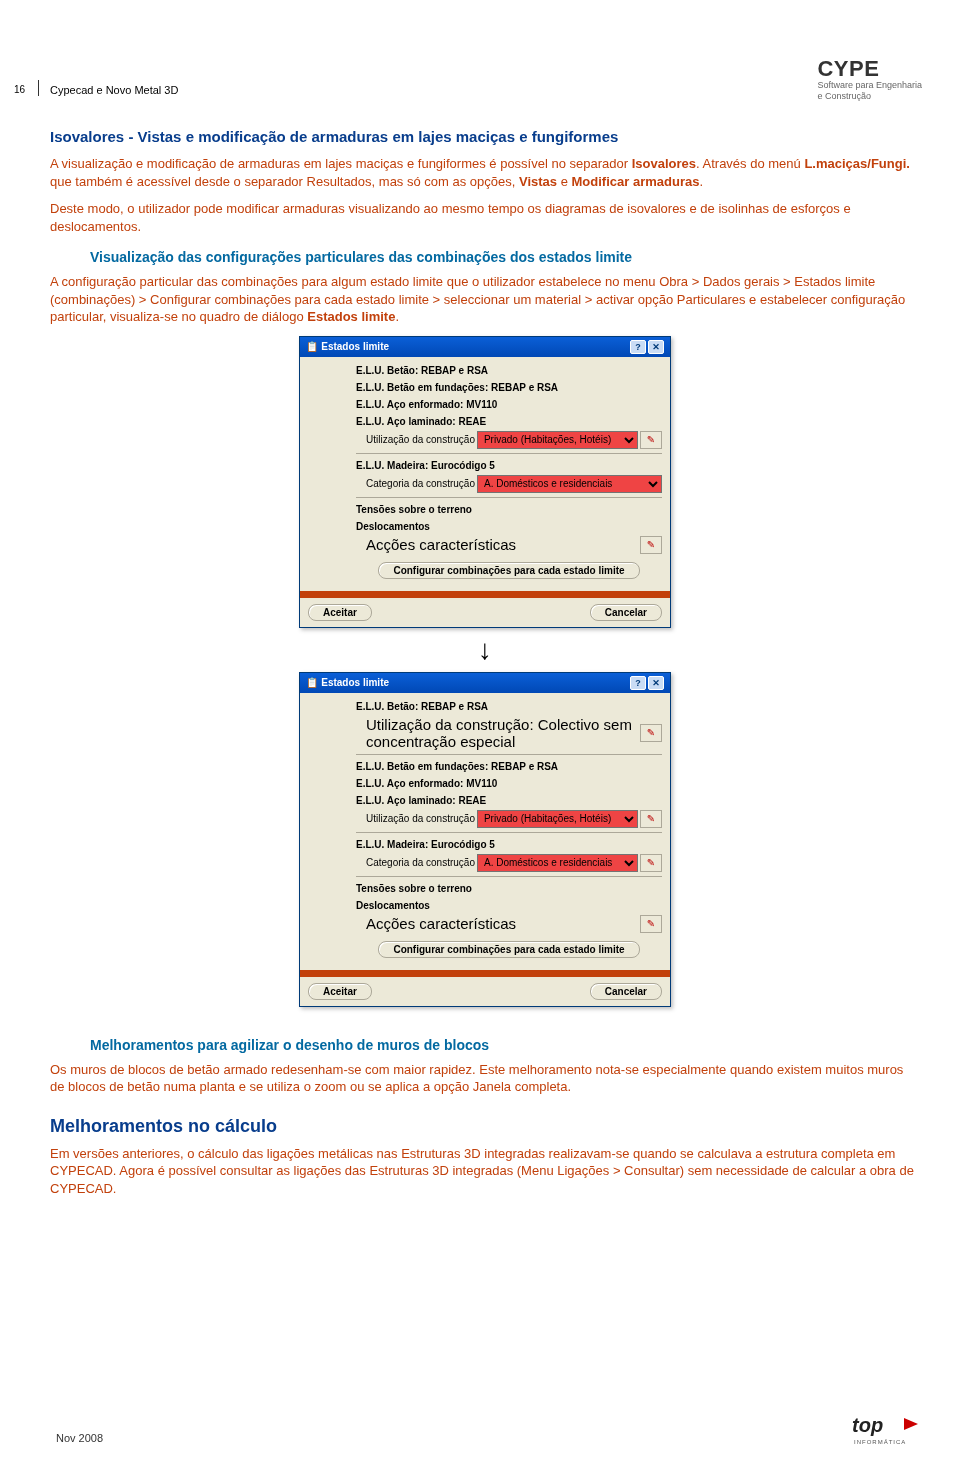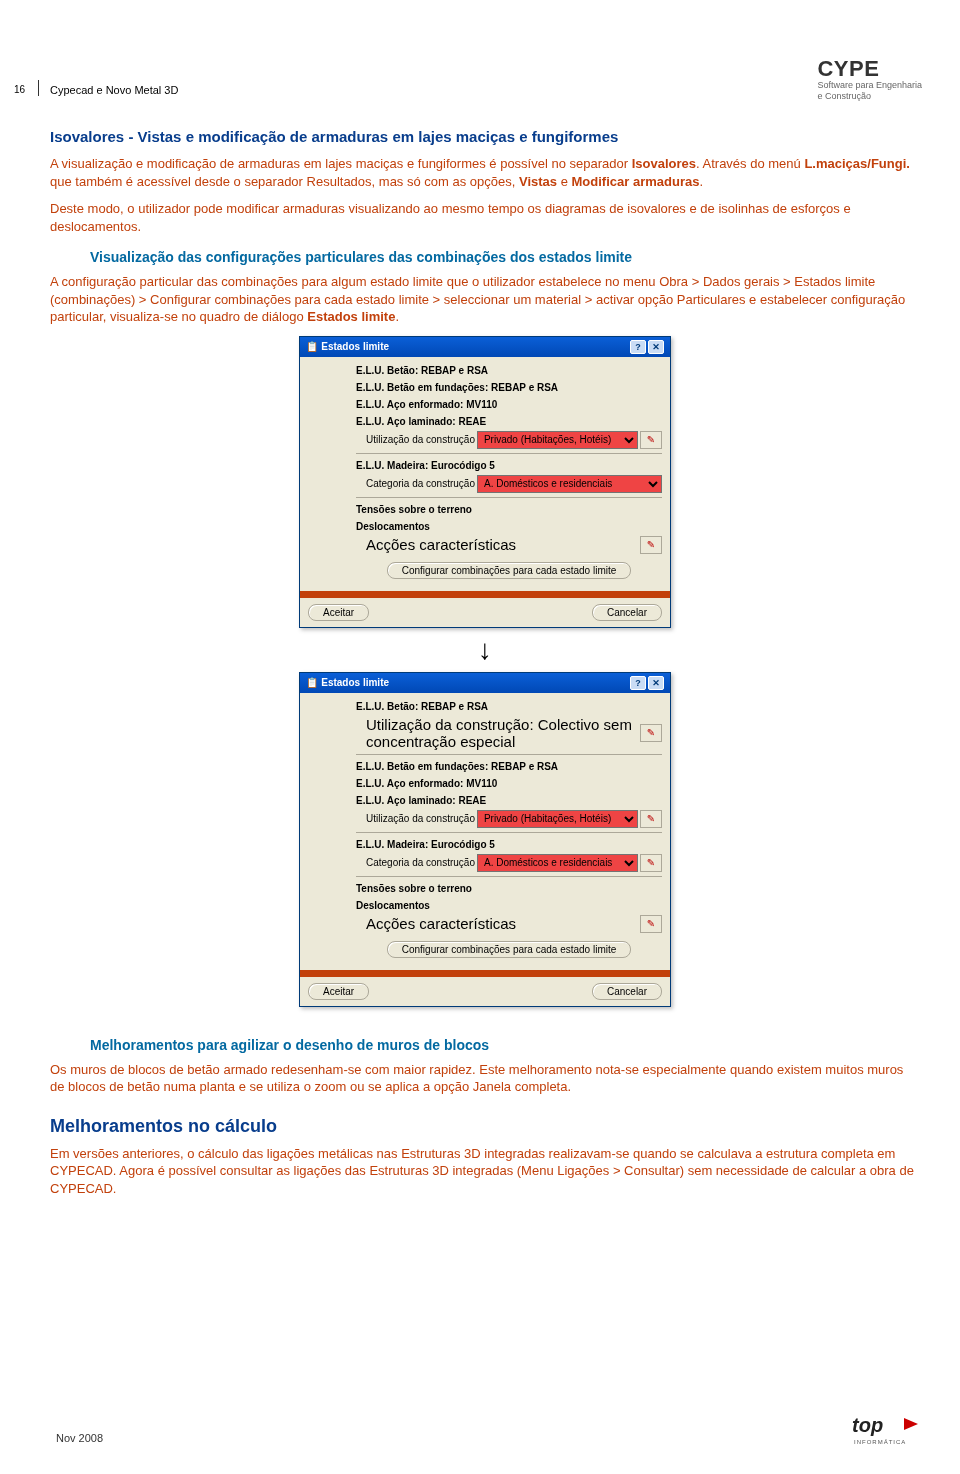--- a/index.html
+++ b/index.html
@@ -164,20 +164,21 @@
     text-align: center;
     padding: 6px 0;
   }
   .dialog button.winbtn {
     font-size: 10px;
     padding: 2px 14px;
     background: #ece9d8;
     border: 1px solid #aca899;
     border-radius: 8px;
     box-shadow: inset 1px 1px 0 #fff;
+    font-weight: bold;
   }
   .dialog .footer {
     display: flex;
     justify-content: space-between;
     padding: 6px 8px;
     border-top: 7px solid #c2410c;
     background: #ece9d8;
   }
   .footer-area {
     position: absolute;

